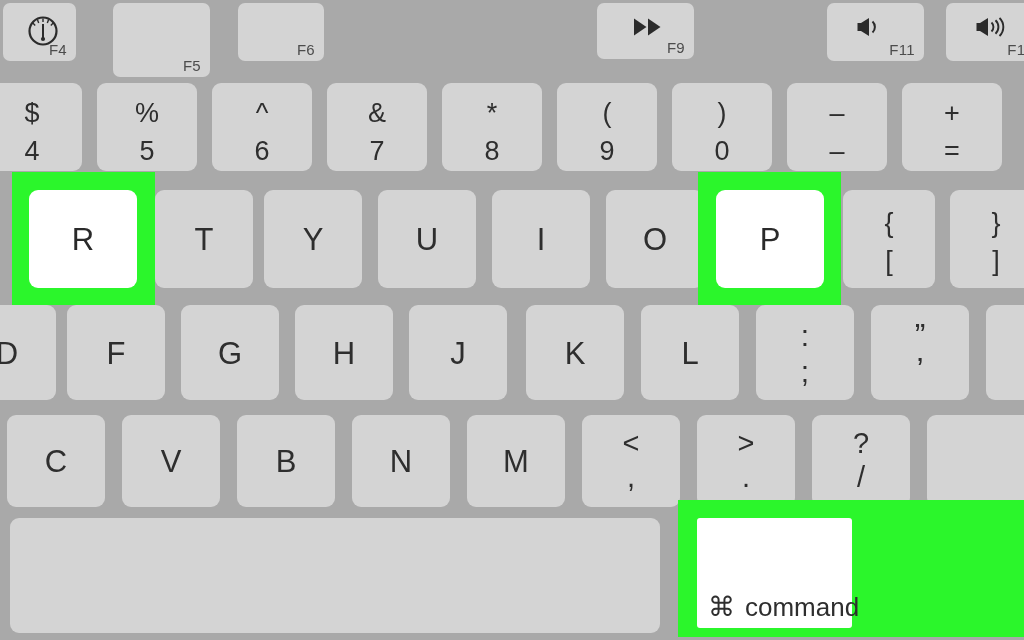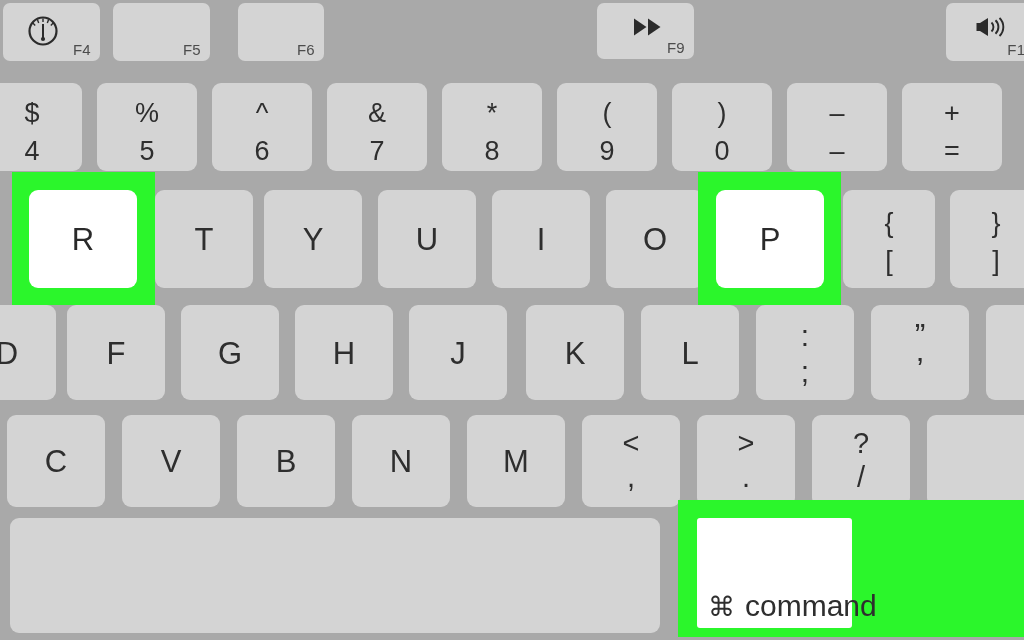--- a/index.html
+++ b/index.html
@@ -82,21 +82,21 @@
     position: absolute;
     left: 11px;
     bottom: 7px;
     display: flex;
     align-items: baseline;
     gap: 10px;
     color: #2e2e2e;
     line-height: 1;
   }
   .cmd-glyph { font-size: 27px; }
-  .cmd-word  { font-size: 30px; }
+  .cmd-word  { font-size: 26px; }
 
   
   .highlight {
     position: absolute;
     background: #2bf62b;
   }
   .keyhi {
     position: absolute;
     background: #ffffff;
     border-radius: 9px;
@@ -105,59 +105,68 @@
   .keyhi .legend-single { color: #2a2a2a; }
 
   
   .svgicon { position: absolute; }
 </style>
 </head>
 <body>
 
 <div id="keyboard">
 
-  <div class="key fn" style="left:3px;  top:3px; width:97px; height:58px;">
+  <div class="key fn" style="left:3px;  top:3px; width:73px; height:58px;">
     <span class="svgicon" style="left:22px; top:10px;">
       <svg width="36" height="36" viewBox="0 0 36 36">
         <circle cx="18" cy="18" r="13.5" fill="none" stroke="#2b2b2b" stroke-width="2.2"></circle>
         <g stroke="#2b2b2b" stroke-width="1.4">
           <line x1="18" y1="5.5" x2="18" y2="9"></line>
           <line x1="12.4" y1="6.6" x2="13.7" y2="9.9"></line>
           <line x1="7.8" y1="10" x2="10.2" y2="12.5"></line>
           <line x1="23.6" y1="6.6" x2="22.3" y2="9.9"></line>
           <line x1="28.2" y1="10" x2="25.8" y2="12.5"></line>
         </g>
         <line x1="18" y1="11" x2="18" y2="26" stroke="#2b2b2b" stroke-width="2"></line>
         <circle cx="18" cy="26" r="2.1" fill="#2b2b2b"></circle>
       </svg>
     </span>
     <span class="fnlabel">F4</span>
   </div>
 
-  <div class="key fn" style="left:113px; top:3px; width:97px; height:58px;">
+  <div class="key fn" style="left:113px; top:3px; width:97px; height:74px;">
     <span class="fnlabel">F5</span>
   </div>
 
   <div class="key fn" style="left:238px; top:3px; width:86px; height:58px;">
     <span class="fnlabel">F6</span>
   </div>
 
 
 
   <div class="key fn" style="left:589px; top:3px; width:97px; height:56px;margin-left:8px;">
     <span class="svgicon" style="left:30px; top:15px;">
       <svg width="40" height="18" viewBox="0 0 40 18">
         <polygon points="7,0.5 19.5,9 7,17.5" fill="#2b2b2b"></polygon>
         <polygon points="21,0.5 33.5,9 21,17.5" fill="#2b2b2b"></polygon>
       </svg>
     </span>
     <span class="fnlabel">F9</span>
   </div>
 
 
+  <div class="key fn" style="left:827px; top:3px; width:97px; height:58px;">
+    <span class="svgicon" style="left:29px; top:13px;">
+      <svg width="34" height="22" viewBox="0 0 34 22">
+        <polygon points="13,2 13,20 5,15 1.5,15 1.5,7 5,7" fill="#2b2b2b"></polygon>
+        <path d="M16.5 5.5 A 7.5 7.5 0 0 1 16.5 16.5" fill="none" stroke="#2b2b2b" stroke-width="2"></path>
+      </svg>
+    </span>
+    <span class="fnlabel">F11</span>
+  </div>
 
   <div class="key fn" style="left:946px; top:3px; width:97px; height:58px;">
     <span class="svgicon" style="left:29px; top:13px;">
       <svg width="42" height="22" viewBox="0 0 42 22">
         <polygon points="13,2 13,20 5,15 1.5,15 1.5,7 5,7" fill="#2b2b2b"></polygon>
         <path d="M16.5 6.5 A 6.2 6.2 0 0 1 16.5 15.5" fill="none" stroke="#2b2b2b" stroke-width="1.9"></path>
         <path d="M20.5 4.2 A 9.4 9.4 0 0 1 20.5 17.8" fill="none" stroke="#2b2b2b" stroke-width="1.9"></path>
         <path d="M24.5 2 A 12.5 12.5 0 0 1 24.5 20" fill="none" stroke="#2b2b2b" stroke-width="1.9"></path>
       </svg>
     </span>

